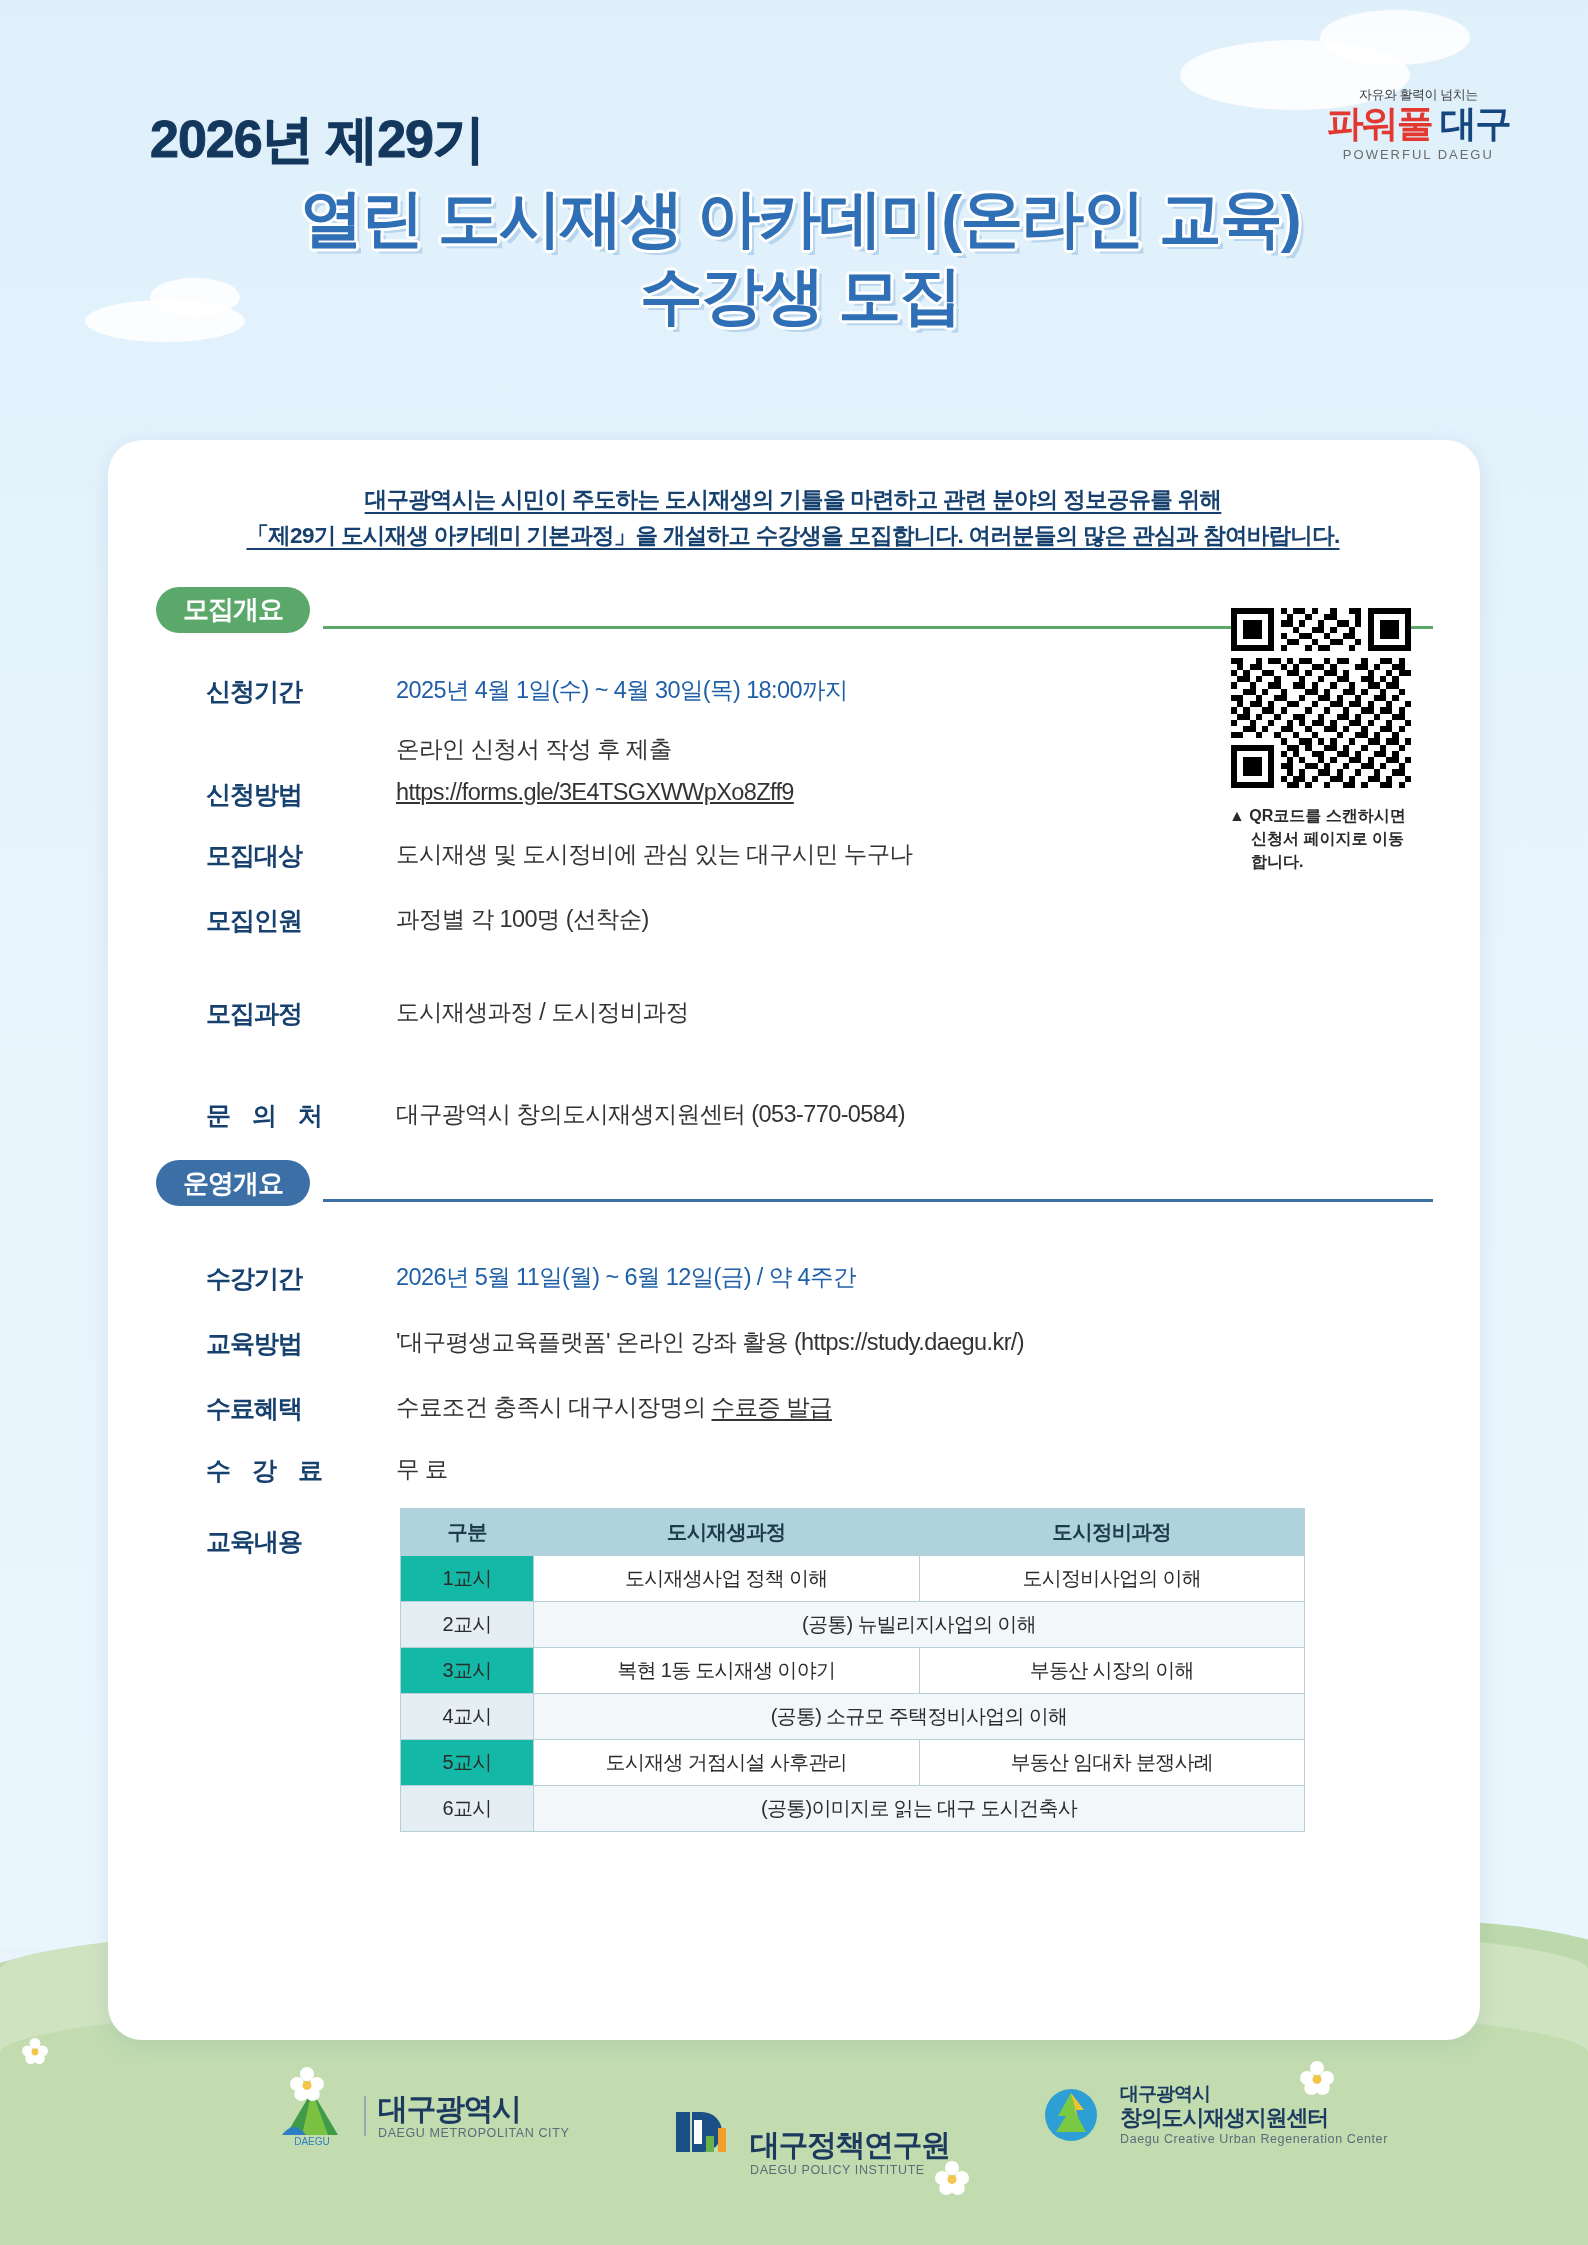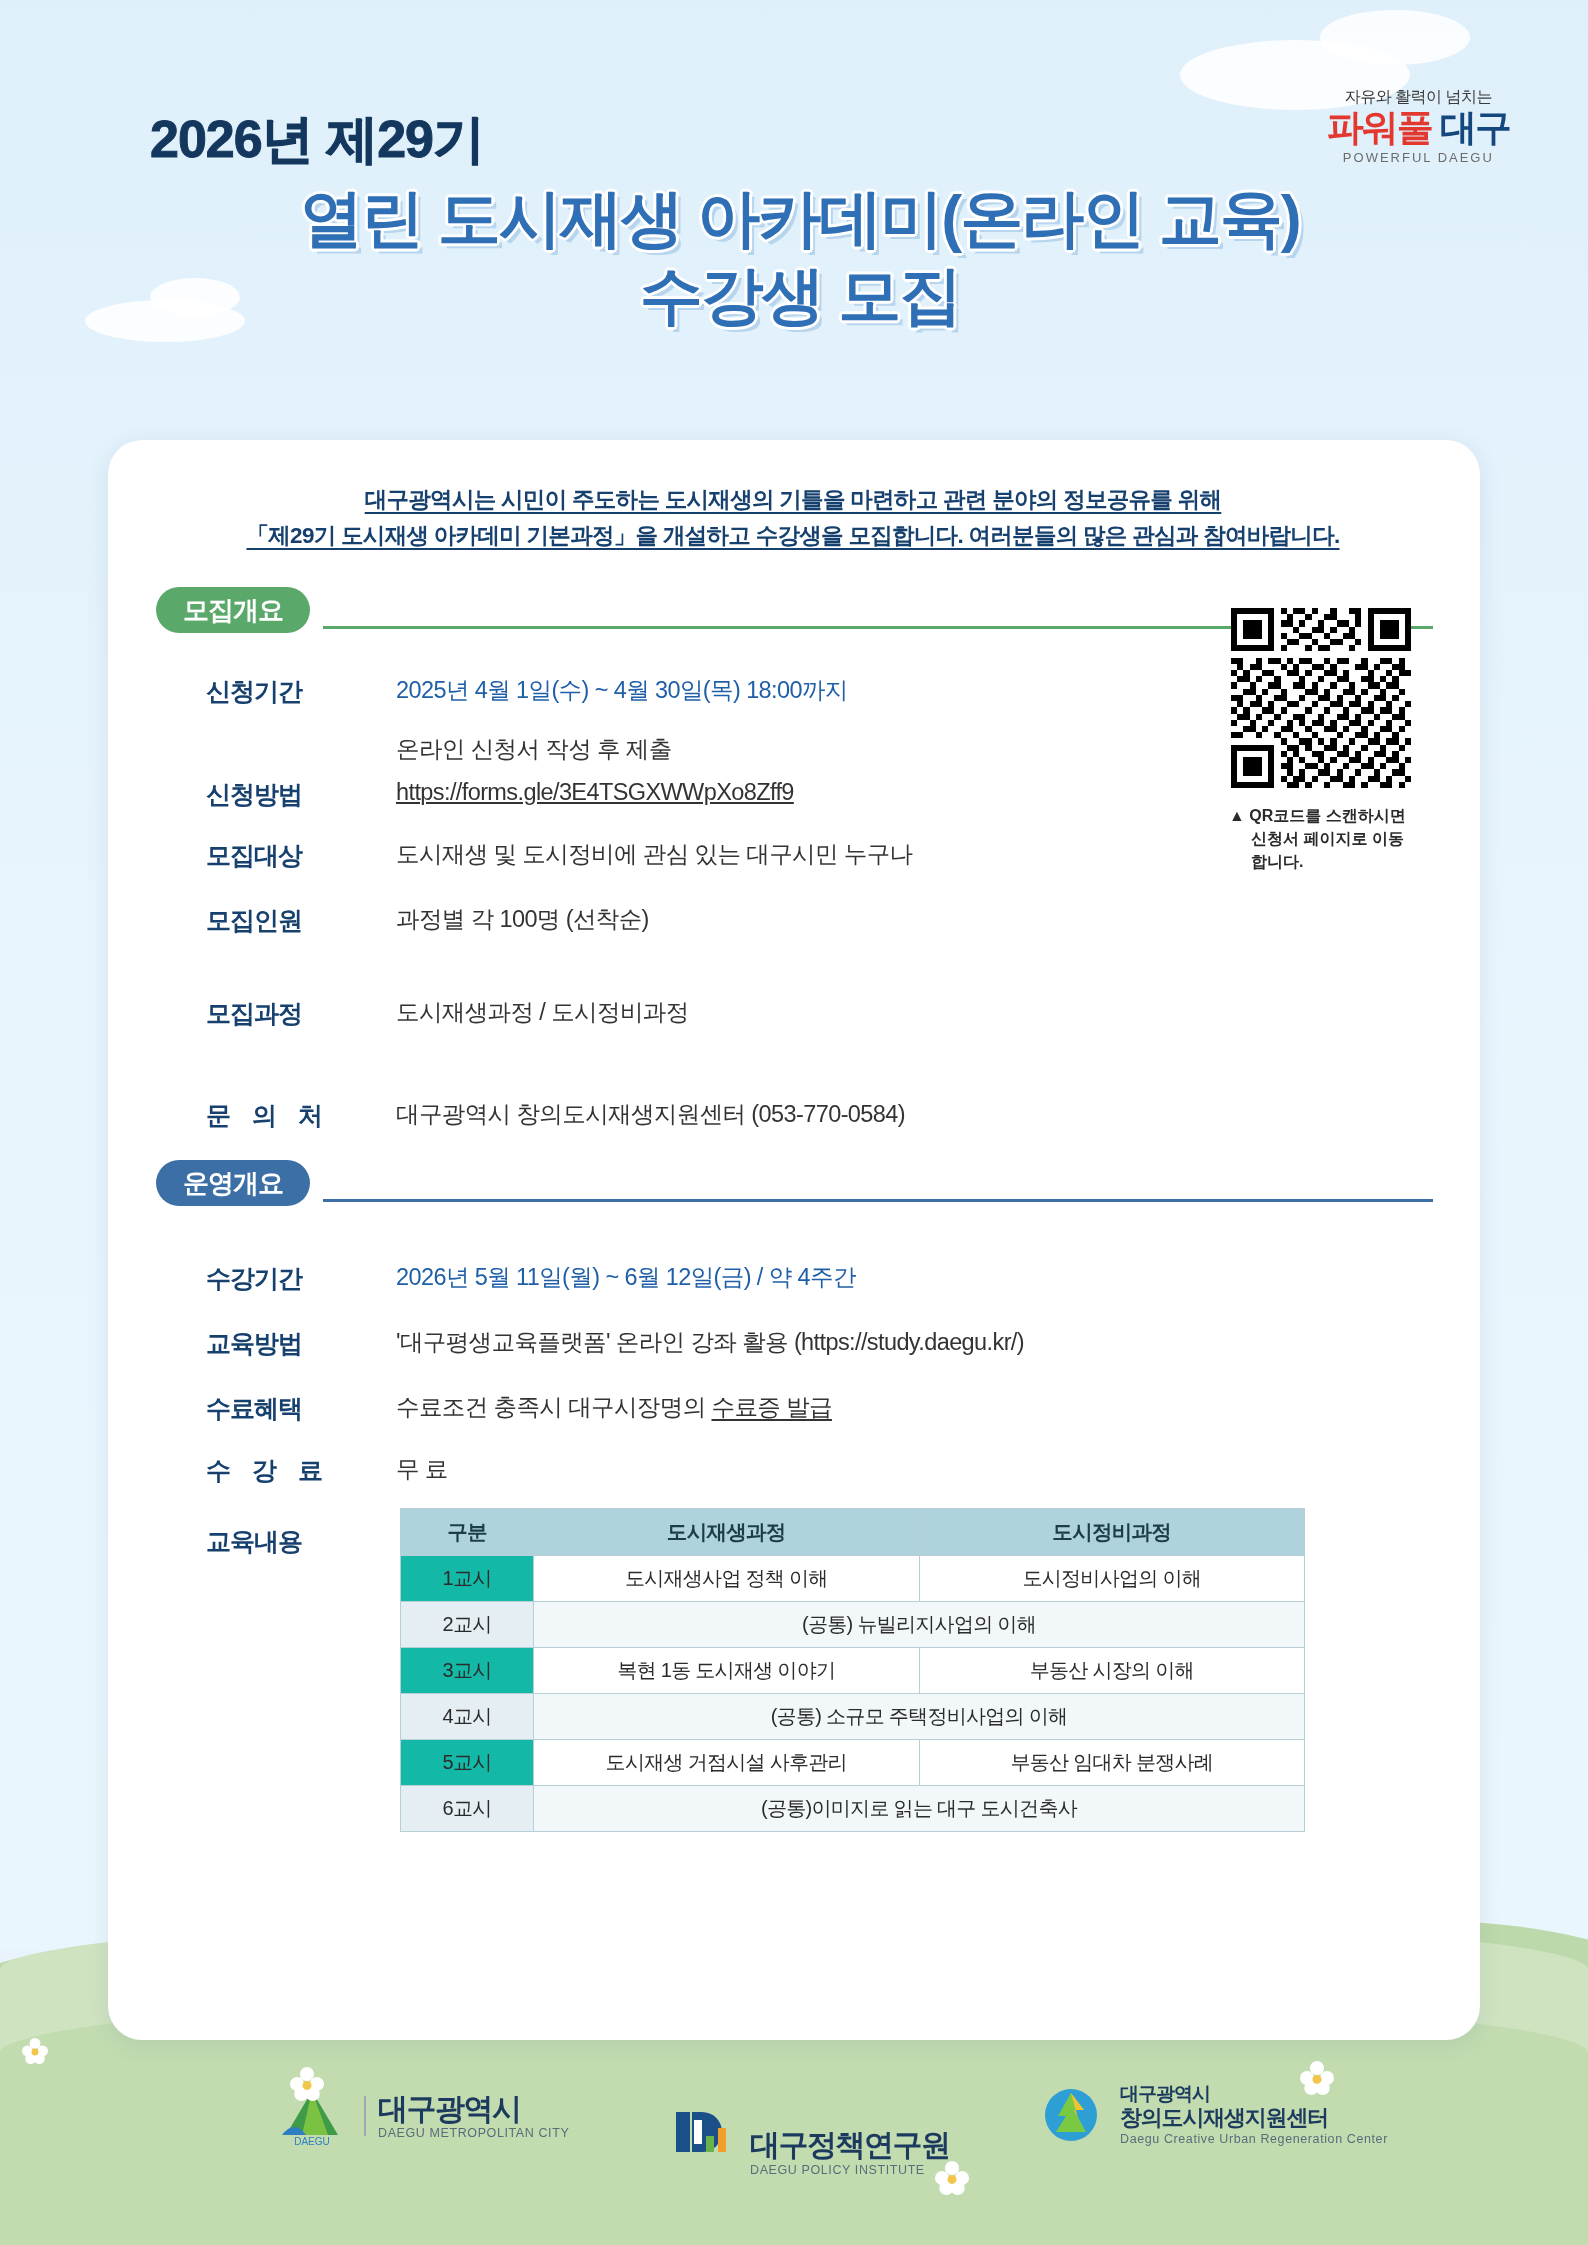--- a/index.html
+++ b/index.html
@@ -24,41 +24,41 @@
   .title-main{
     position:absolute;left:120px;top:180px;width:1360px;text-align:center;
     font-size:63px;font-weight:bold;color:#2f6fb5;line-height:1.22;letter-spacing:-2px;
     text-shadow:
       3px 0 0 #ffffff,-3px 0 0 #ffffff,0 3px 0 #ffffff,0 -3px 0 #ffffff,
       2px 2px 0 #ffffff,-2px 2px 0 #ffffff,2px -2px 0 #ffffff,-2px -2px 0 #ffffff,
       5px 5px 0 rgba(150,190,225,.55);
   }
   
   .brand{position:absolute;right:78px;top:88px;text-align:center;line-height:1.1;}
-  .brand .b1{font-size:16px;color:#3a3a3a;letter-spacing:-.5px;}
+  .brand .b1{font-size:13px;color:#3a3a3a;letter-spacing:-.5px;}
   .brand .b2{font-size:37px;font-weight:bold;letter-spacing:-2px;margin-top:2px;}
   .brand .b2 .red{color:#e2382f;}
   .brand .b2 .blue{color:#13477e;}
   .brand .b3{font-size:13px;color:#6b6b6b;letter-spacing:2px;margin-top:3px;}
   
   .card{
     position:absolute;left:108px;top:440px;width:1372px;height:1600px;
     background:#ffffff;border-radius:34px;box-shadow:0 5px 22px rgba(90,120,150,.14);
   }
   .intro{
     position:absolute;left:60px;top:42px;width:1250px;text-align:center;
     font-size:22.5px;color:#16406e;line-height:1.62;font-weight:bold;letter-spacing:-.7px;
   }
   .intro span{text-decoration:underline;text-underline-offset:5px;}
   
   .pill{
     position:absolute;height:46px;line-height:46px;padding:0 27px;border-radius:23px;
     color:#ffffff;font-size:26px;font-weight:bold;letter-spacing:-1px;
   }
-  .pill.green{background:#5aa96a;}
+  .pill.green{background:#5aa96a;font-family:Liberation Serif, serif;}
   .pill.blue{background:#3b6fa6;}
   .rule{position:absolute;height:3px;}
   .rule.green{background:#5aa96a;}
   .rule.blue{background:#3b6fa6;}
   
   .row{position:absolute;display:flex;align-items:flex-end;}
   .lbl{width:190px;font-size:25px;font-weight:bold;color:#16406e;letter-spacing:-1px;}
   .lbl.sp{letter-spacing:7px;}
   .val{font-size:23.5px;color:#333333;letter-spacing:-.6px;line-height:1.5;}
   .val.blue{color:#1f5fa8;}

